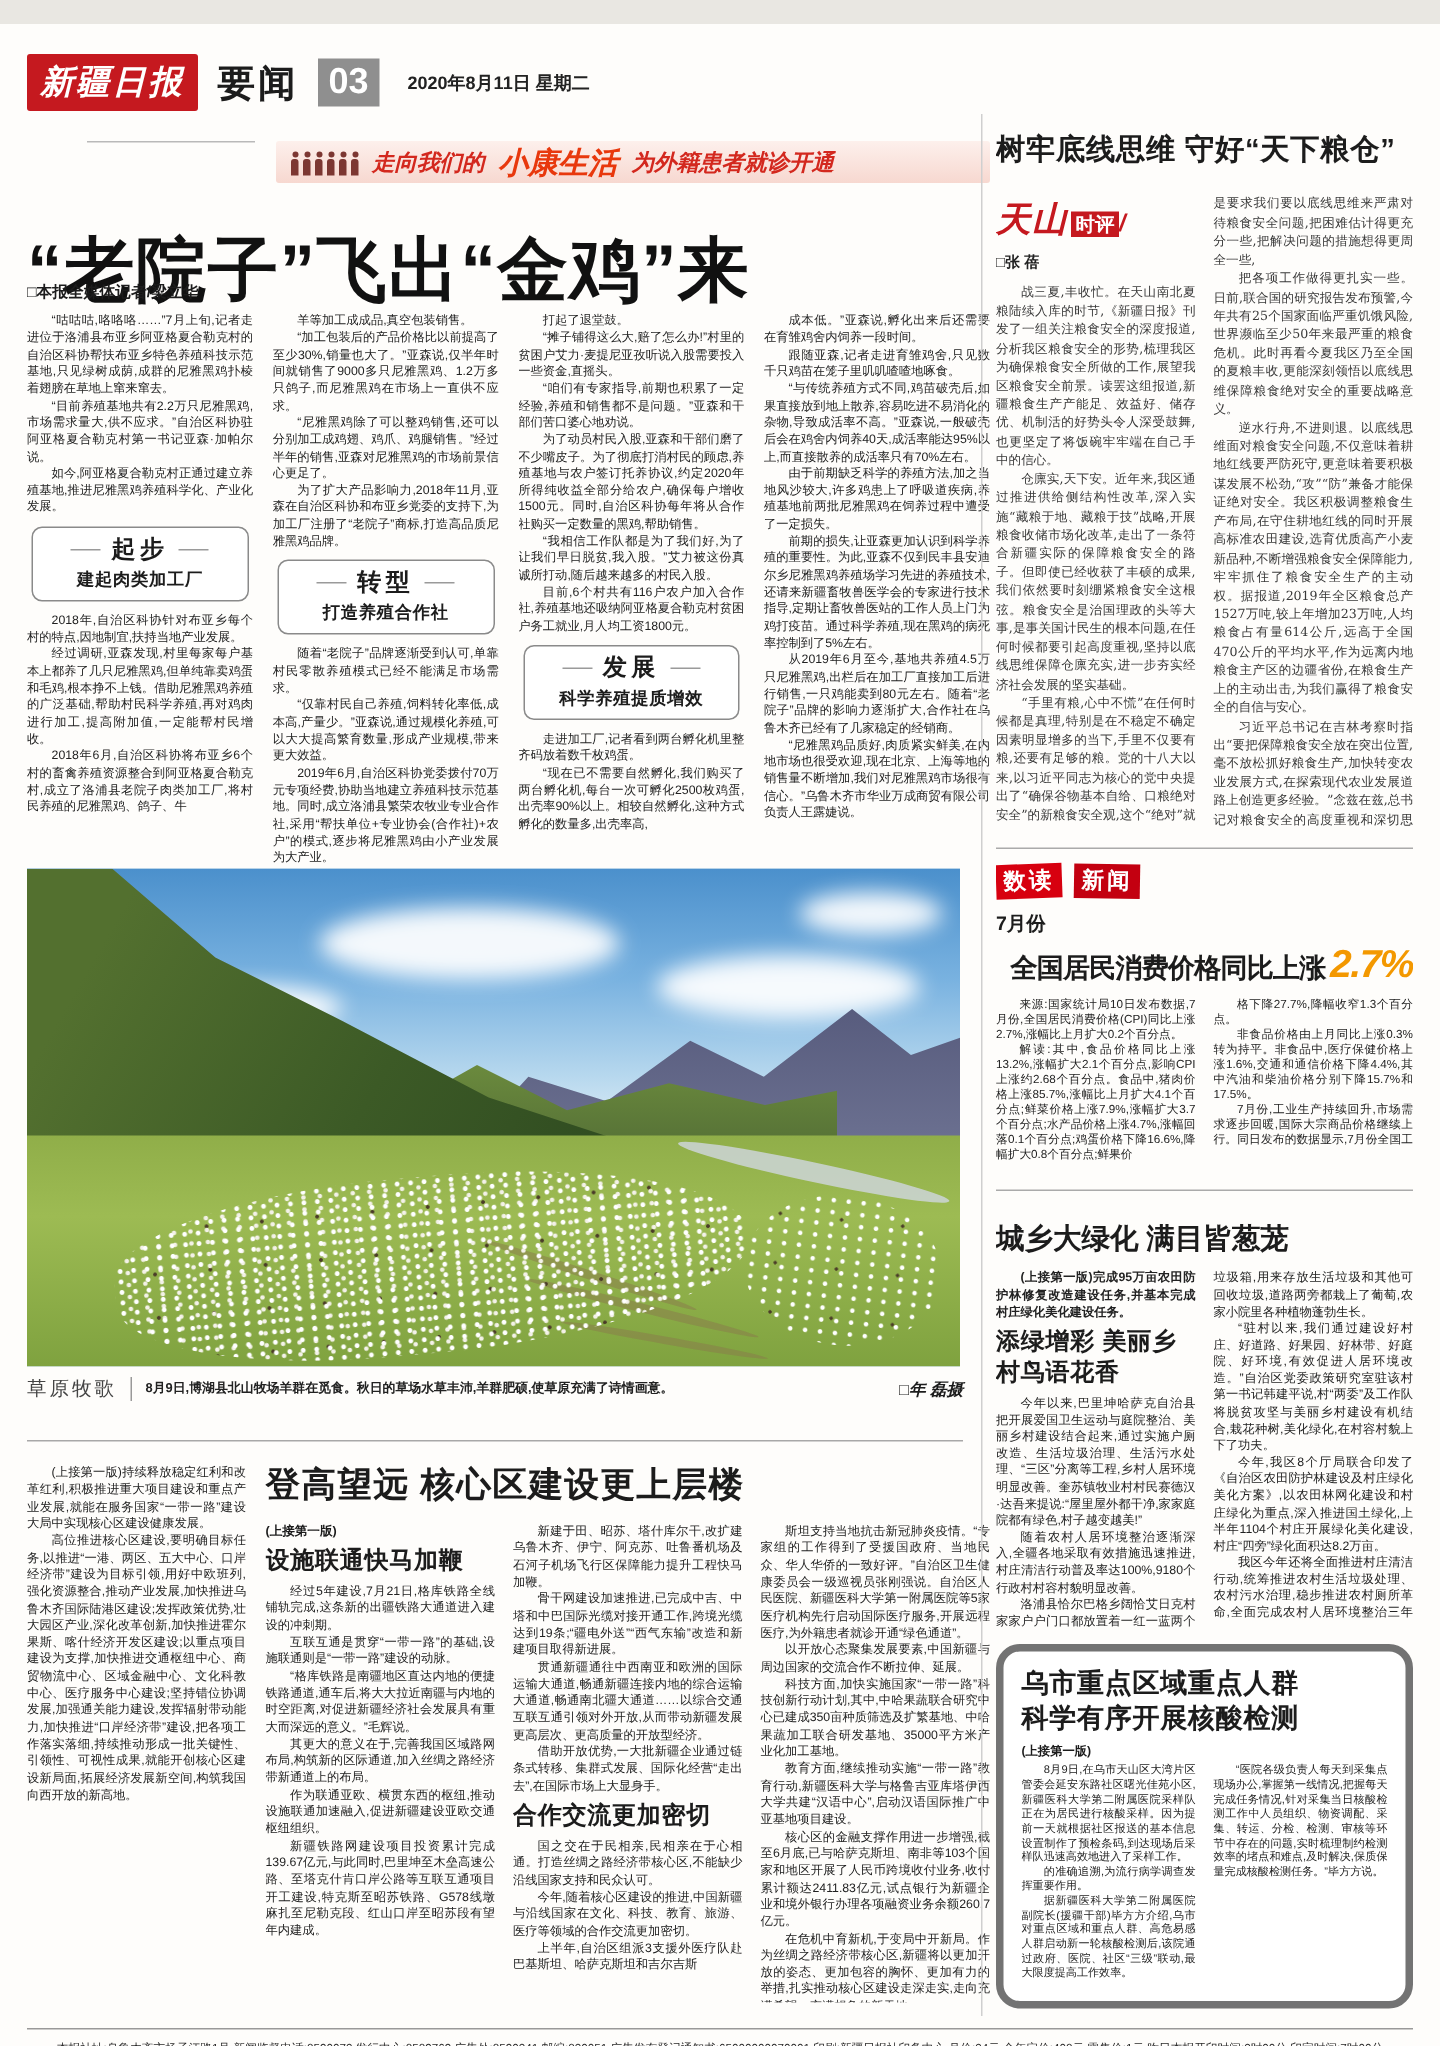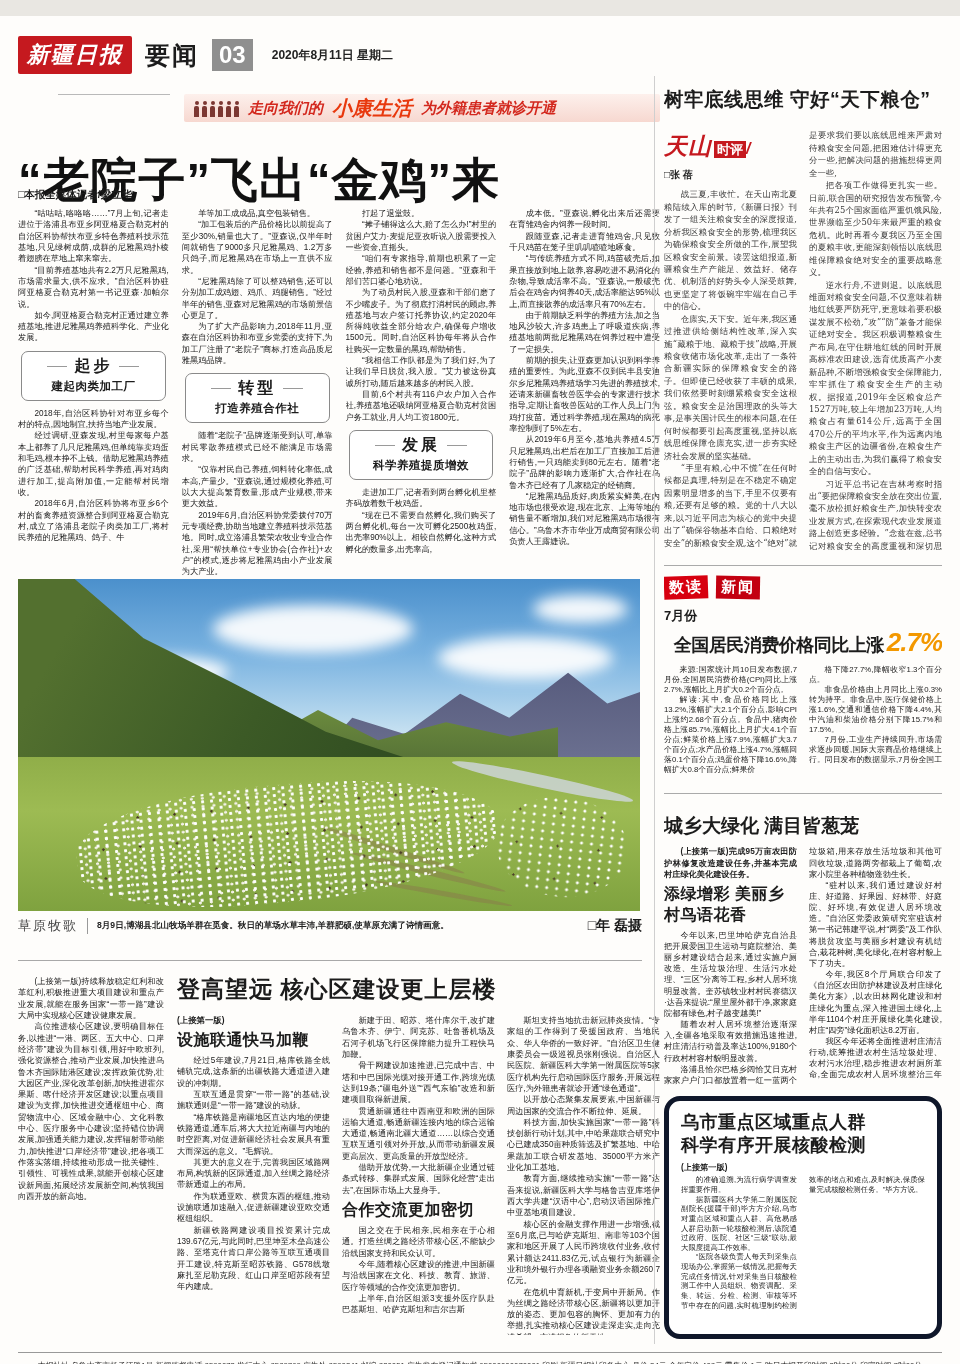--- a/index.html
+++ b/index.html
@@ -75,21 +75,21 @@
            background-size:9px 7px,11px 8px,37px 29px;background-position:0 0,4px 3px,9px 6px;}
   .p-flock2{position:absolute;left:478px;top:218px;width:132px;height:100px;border-radius:50%;
             transform:rotate(6deg);
             background-image:radial-gradient(circle,#ffffff 1.2px,rgba(255,255,255,0) 1.8px),
                              radial-gradient(circle,#4a3b28 .9px,rgba(0,0,0,0) 1.4px);
             background-size:10px 8px,41px 33px;}
   .photo-caption{position:absolute;top:901px;left:18px;width:624px;display:flex;align-items:center;gap:9px;}
   .cap-title{font-size:13px;color:#444;letter-spacing:2px;white-space:nowrap;}
   .cap-sep{width:1px;height:16px;background:#999;}
   .cap-text{font-size:8.6px;font-weight:bold;color:#222;flex:1;}
-  .cap-credit{font-size:14px;font-weight:bold;white-space:nowrap;}
+  .cap-credit{font-size:11px;font-weight:bold;white-space:nowrap;font-style:italic;}
   .mid-rule{position:absolute;top:944px;left:18px;width:624px;height:1px;background:#a8a8a8;}
 
   
   .bottom-section{position:absolute;top:956px;left:18px;width:642px;height:372px;display:flex;gap:13px;overflow:hidden;}
   .bottom-left{flex:0 0 146px;overflow:hidden;padding-top:4px;}
   .bottom-mid{flex:1;overflow:hidden;}
   .bm-headline{font-size:23px;font-weight:900;letter-spacing:1px;margin:2px 0 10px;white-space:nowrap;}
   .bm-cols{display:flex;gap:12px;height:320px;overflow:hidden;}
   .bcol{flex:1;overflow:hidden;}
   .tag-line{font-size:8.4px;font-weight:bold;margin:0 0 2px;}
@@ -112,21 +112,21 @@
   .sj1{transform:rotate(-2deg);} .sj2{margin-left:4px;transform:rotate(1deg);background:#c30010;}
   .cpi-kicker{font-size:13px;font-weight:900;margin:2px 0 2px;}
   .cpi-headline{font-size:18px;font-weight:900;white-space:nowrap;letter-spacing:-.5px;text-align:right;}
   .cpi-num{color:#f39800;font-weight:900;font-style:italic;font-size:26px;margin-left:3px;letter-spacing:-1px;}
   .cpi-body{margin-top:7px;height:116px;column-count:2;column-gap:12px;column-fill:auto;overflow:hidden;}
   .cpi-body p.para{font-size:7.8px;line-height:1.28;}
   .green-headline{font-size:19px;font-weight:900;white-space:nowrap;margin-bottom:7px;}
   .green-body{height:240px;column-count:2;column-gap:12px;column-fill:auto;overflow:hidden;}
   .green-body p.para{font-size:8.2px;line-height:1.36;}
   .lead-tag{font-weight:bold;}
-  .red-box{border:5px solid #0f172a;border-radius:16px;padding:10px 12px 8px;height:215px;
+  .red-box{border:5px solid #737373;border-radius:16px;padding:10px 12px 8px;height:215px;
            overflow:hidden;margin-top:10px;background:#fff;}
   .rb-headline{font-size:18px;font-weight:900;line-height:1.28;letter-spacing:.5px;}
   .rb-tag{font-size:8.2px;font-weight:bold;margin:5px 0 2px;}
   .rb-body{height:150px;column-count:2;column-gap:12px;column-fill:auto;overflow:hidden;}
   .rb-body p.para{font-size:7.4px;line-height:1.3;}
 
   
   .footer-line{position:absolute;top:1336px;left:18px;width:924px;border-top:1px solid #999;
                padding-top:7px;font-size:7.8px;color:#2a2a2a;text-align:center;white-space:nowrap;overflow:hidden;}
 </style>
@@ -286,21 +286,21 @@
               <p class="para">国之交在于民相亲,民相亲在于心相通。打造丝绸之路经济带核心区,不能缺少沿线国家支持和民众认可。</p>
               <p class="para">今年,随着核心区建设的推进,中国新疆与沿线国家在文化、科技、教育、旅游、医疗等领域的合作交流更加密切。</p>
               <p class="para">上半年,自治区组派3支援外医疗队赴巴基斯坦、哈萨克斯坦和吉尔吉斯</p>
             </div>
         </div>
         <div class="bcol">
           <div>
               <p class="para">斯坦支持当地抗击新冠肺炎疫情。“专家组的工作得到了受援国政府、当地民众、华人华侨的一致好评。”自治区卫生健康委员会一级巡视员张刚强说。自治区人民医院、新疆医科大学第一附属医院等5家医疗机构先行启动国际医疗服务,开展远程医疗,为外籍患者就诊开通“绿色通道”。</p>
               <p class="para">以开放心态聚集发展要素,中国新疆与周边国家的交流合作不断拉伸、延展。</p>
               <p class="para">科技方面,加快实施国家“一带一路”科技创新行动计划,其中,中哈果蔬联合研究中心已建成350亩种质筛选及扩繁基地、中哈果蔬加工联合研发基地、35000平方米产业化加工基地。</p>
-              <p class="para">教育方面,继续推动实施“一带一路”达吾来提说,新疆医科大学与格鲁吉亚库塔伊西大学共建“汉语中心”,启动汉语国际推广中亚基地项目建设。</p>
+              <p class="para">教育方面,继续推动实施“一带一路”教育行动,新疆医科大学与格鲁吉亚库塔伊西大学共建“汉语中心”,启动汉语国际推广中亚基地项目建设。</p>
               <p class="para">核心区的金融支撑作用进一步增强,截至6月底,已与哈萨克斯坦、南非等103个国家和地区开展了人民币跨境收付业务,收付累计额达2411.83亿元,试点银行为新疆企业和境外银行办理各项融资业务余额260.7亿元。</p>
               <p class="para">在危机中育新机,于变局中开新局。作为丝绸之路经济带核心区,新疆将以更加开放的姿态、更加包容的胸怀、更加有力的举措,扎实推动核心区建设走深走实,走向充满希望、充满想象的新天地。</p>
             </div>
         </div>
       </div>
     </div>
   </div>
 
   <div class="v-rule"></div>
 
@@ -364,20 +364,21 @@
           </div>
       </div>
     </div>
 
     <div class="red-box">
       <div class="rb-headline">乌市重点区域重点人群</div>
       <div class="rb-headline">科学有序开展核酸检测</div>
       <p class="rb-tag">(上接第一版)</p>
       <div class="rb-body">
         <div>
+            <p class="para">8月9日,在乌市天山区大湾片区管委会延安东路社区曙光佳苑小区,新疆医科大学第二附属医院采样队正在为居民进行核酸采样。因为提前一天就根据社区报送的基本信息设置制作了预检条码,到达现场后采样队迅速高效地进入了采样工作。</p>
             <p class="para">的准确追溯,为流行病学调查发挥重要作用。</p>
             <p class="para">据新疆医科大学第二附属医院副院长(援疆干部)毕方方介绍,乌市对重点区域和重点人群、高危易感人群启动新一轮核酸检测后,该院通过政府、医院、社区“三级”联动,最大限度提高工作效率。</p>
             <p class="para">“医院各级负责人每天到采集点现场办公,掌握第一线情况,把握每天完成任务情况,针对采集当日核酸检测工作中人员组织、物资调配、采集、转运、分检、检测、审核等环节中存在的问题,实时梳理制约检测效率的堵点和难点,及时解决,保质保量完成核酸检测任务。”毕方方说。</p>
           </div>
       </div>
     </div>
 
   </div>
 
   <div class="footer-line">本报社址:乌鲁木齐市扬子江路1号 新闻监督电话:8590073 发行中心:8589769 广告处:8590341 邮编:830051 广告发布登记通知书:65000000070001 印刷:新疆日报社印务中心 月价:34元 全年定价:408元 零售价:1元 昨日本报开印时间:2时00分 印完时间:7时00分</div>

